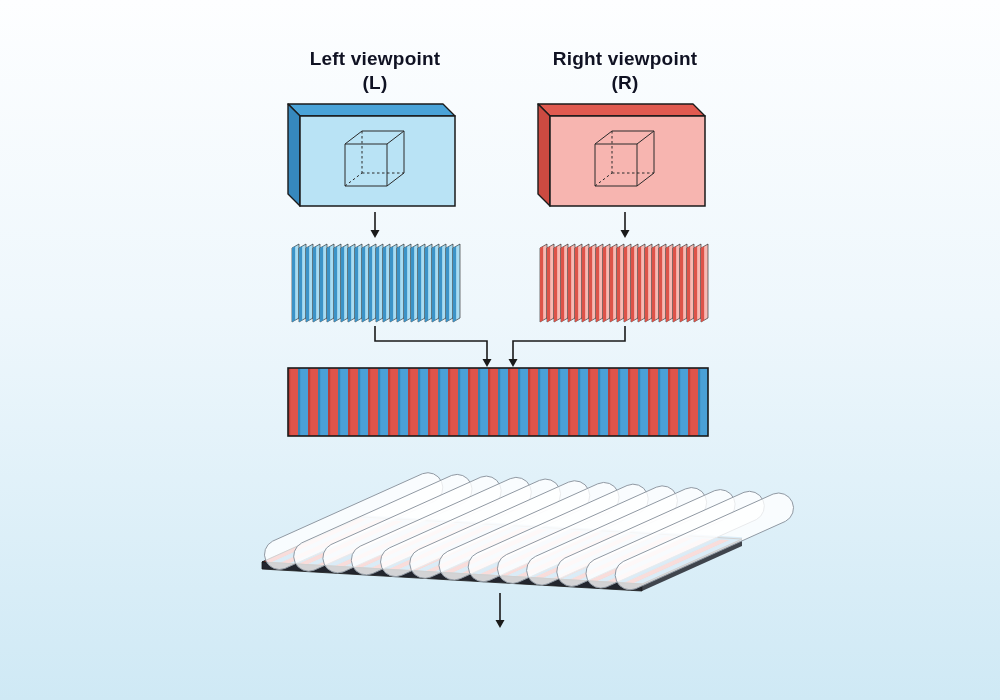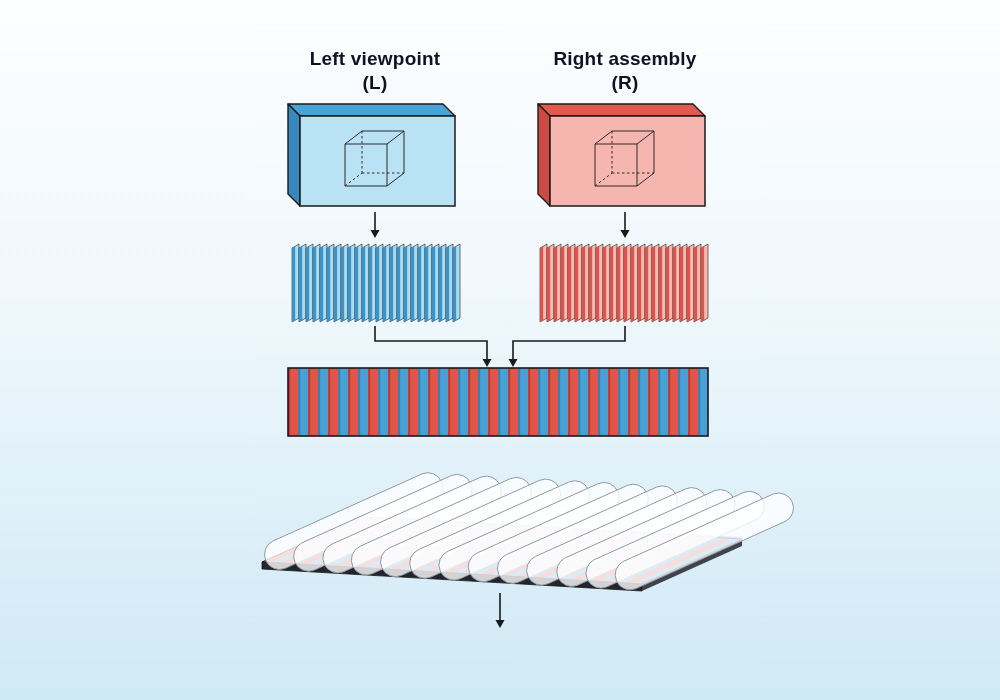--- a/index.html
+++ b/index.html
@@ -323,16 +323,16 @@
         <path d="M 635.5 588.8 L 785.5 521.3 A 15 15 0 0 0 773.2 494.0 L 623.2 561.5 A 15 15 0 0 0 635.5 588.8 Z" fill="rgba(255,255,255,0.8)" stroke="#9099a3" stroke-width="1"></path>
       </g>
     <g id="g-arrow-bottom">
         <line x1="500" y1="593" x2="500" y2="621" stroke="#1a1a1a" stroke-width="1.6"></line>
         <polygon points="495.50,620.00 504.50,620.00 500.00,628.00" fill="#1a1a1a"></polygon>
       </g>
   </svg>
 
   <div class="label" style="left: 275px; top: 47px; width: 200px; color: rgb(16, 18, 35);">Left viewpoint</div>
   <div class="label" style="left: 275px; top: 71px; width: 200px; color: rgb(16, 18, 35);">(L)</div>
-  <div class="label" style="left: 520px; top: 47px; width: 210px; color: rgb(16, 18, 35);">Right assembly</div>
+  <div class="label" style="left: 520px; top: 47px; width: 210px; color: rgb(16, 18, 35);">Right viewpoint</div>
   <div class="label" style="left: 520px; top: 71px; width: 210px; color: rgb(16, 18, 35);">(R)</div>
 
 </div>
 
 </body></html>

